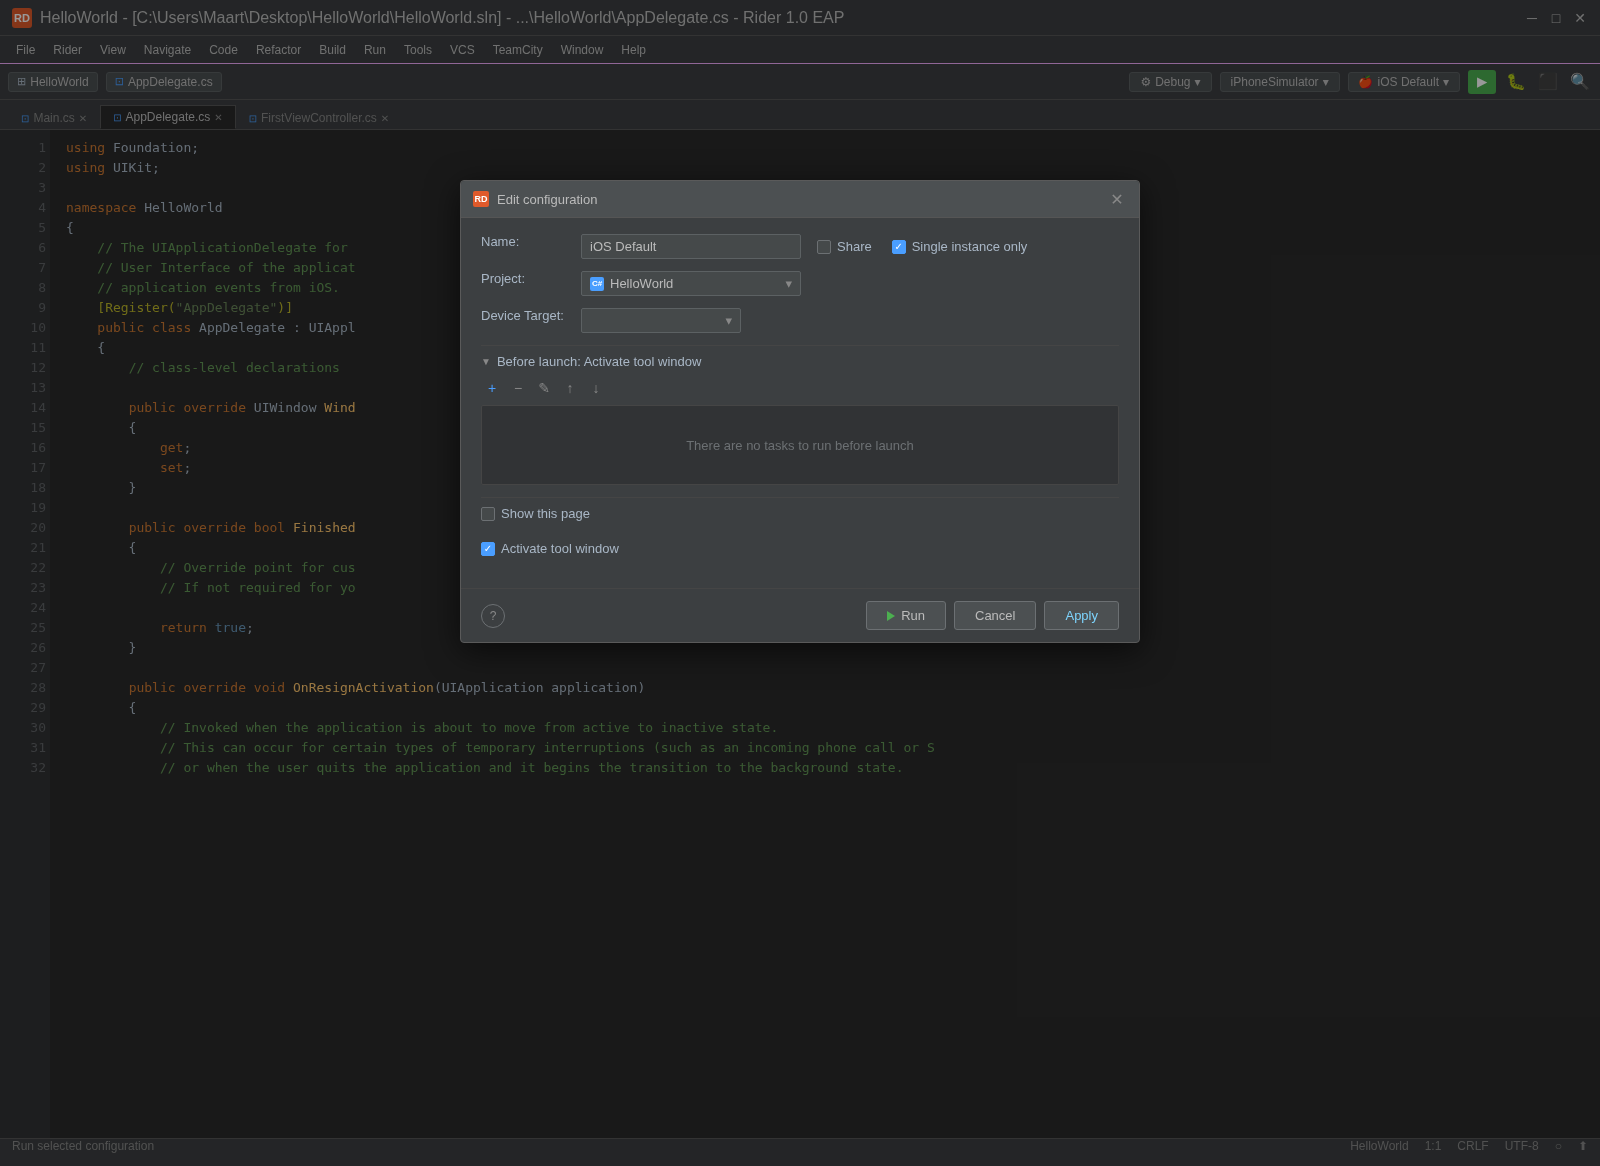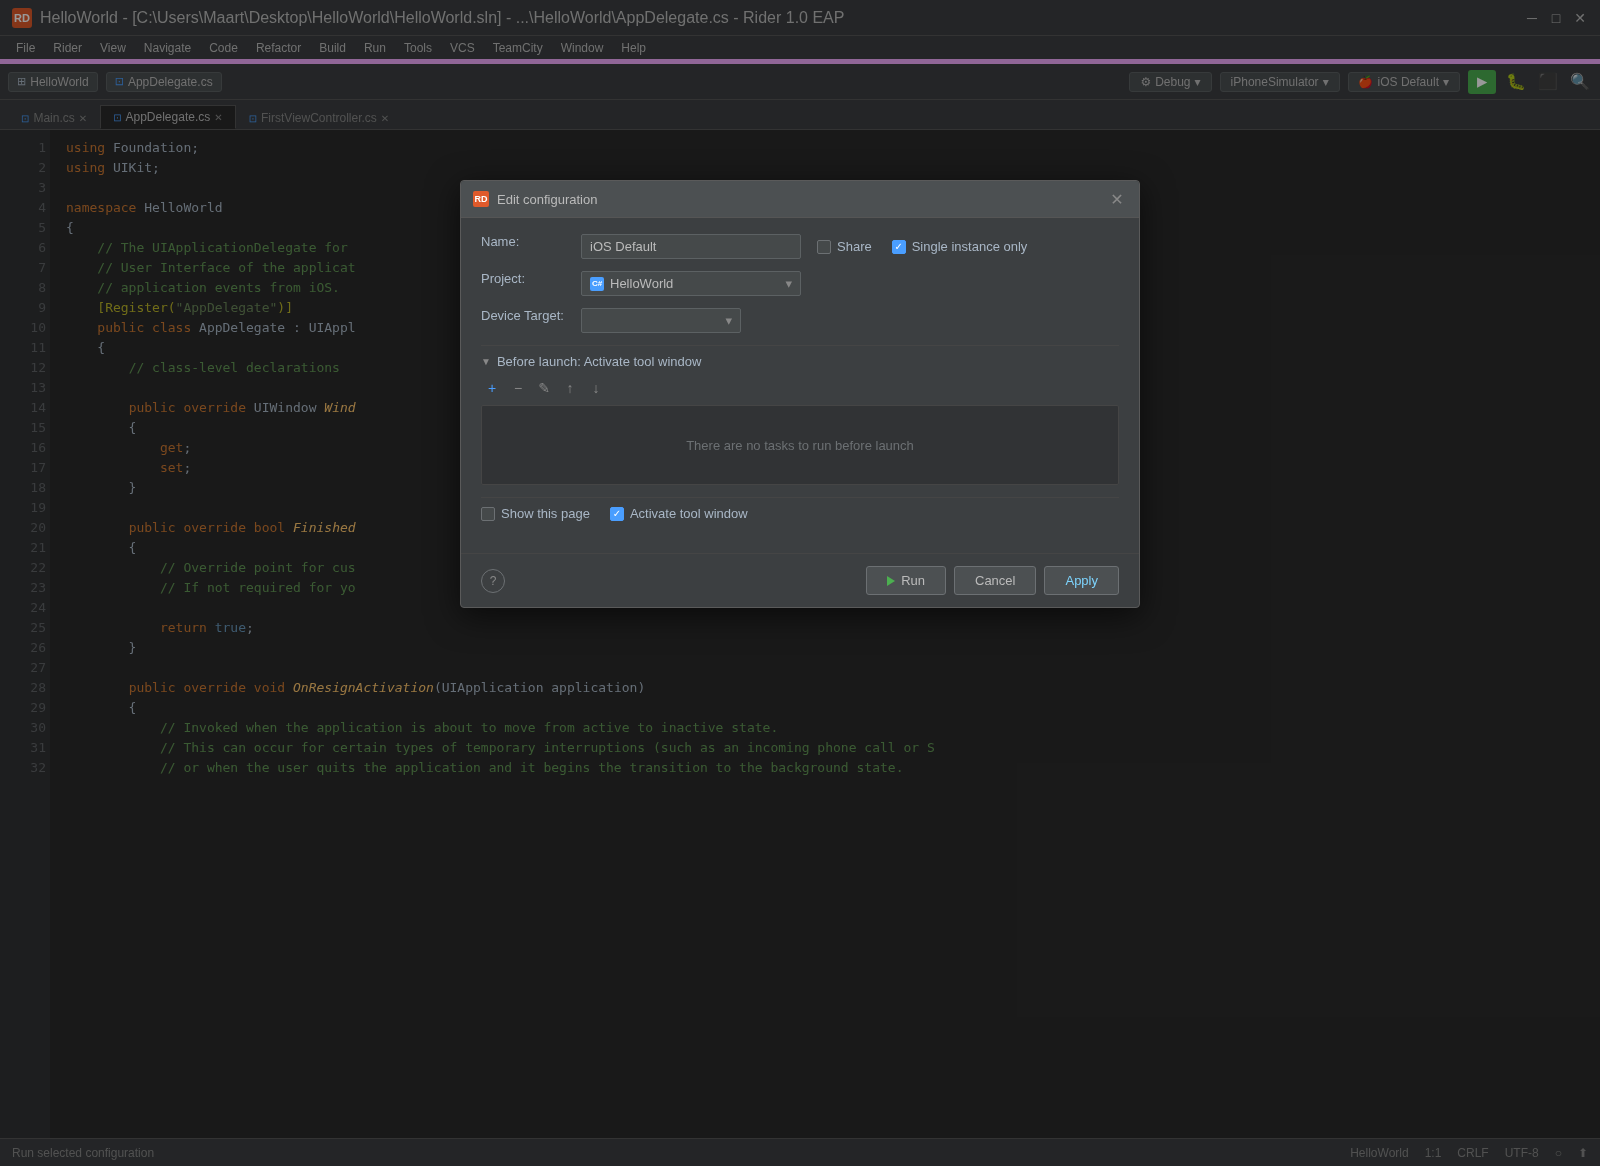--- a/index.html
+++ b/index.html
@@ -46,21 +46,21 @@
       display: flex; align-items: center; justify-content: center;
     }
 
     
     .menu-bar {
       background: #3c3f41;
       height: 28px;
       display: flex;
       align-items: center;
       padding: 0 8px;
-      border-bottom: 5px solid #f0abfc;
+      border-bottom: 1px solid #f0abfc;
       gap: 2px;
     }
     .menu-item {
       padding: 2px 8px;
       color: #bbbbbb;
       font-size: 12px;
       cursor: pointer;
       border-radius: 3px;
     }
 
@@ -162,33 +162,32 @@
       font-family: 'Consolas', monospace;
       font-size: 13px;
       line-height: 20px;
       overflow: hidden;
     }
     .code-line { height: 20px; white-space: pre; }
     .kw { color: #cc7832; }
     .cl { color: #a9b7c6; }
     .st { color: #6a8759; }
     .cm { color: #629755; }
-    .fn { color: #ffc66d; font-style: italic; }
+    .fn { color: #ffc66d; }
     .ns { color: #a9b7c6; }
     .at { color: #bbb529; }
 
     
     .status-bar {
       position: absolute;
       bottom: 0; left: 0; right: 0;
       height: 28px;
       background: #3c3f41;
       border-top: 1px solid #555;
       display: flex;
-      align-items: center;
       padding: 0 12px;
       font-size: 12px;
       color: #888;
       gap: 16px;
     }
     .status-right {
       margin-left: auto;
       display: flex; gap: 16px;
     }
 
@@ -368,20 +367,21 @@
       display: flex; align-items: center; justify-content: center;
       color: #6c7073;
       font-size: 13px;
     }
 
     
     .bottom-checkboxes {
       display: flex;
       gap: 20px;
       margin-bottom: 16px;
+      flex-direction: column;
     }
 
     
     .dialog-footer {
       display: flex;
       align-items: center;
       padding: 12px 20px;
       border-top: 1px solid #454545;
       gap: 8px;
     }

